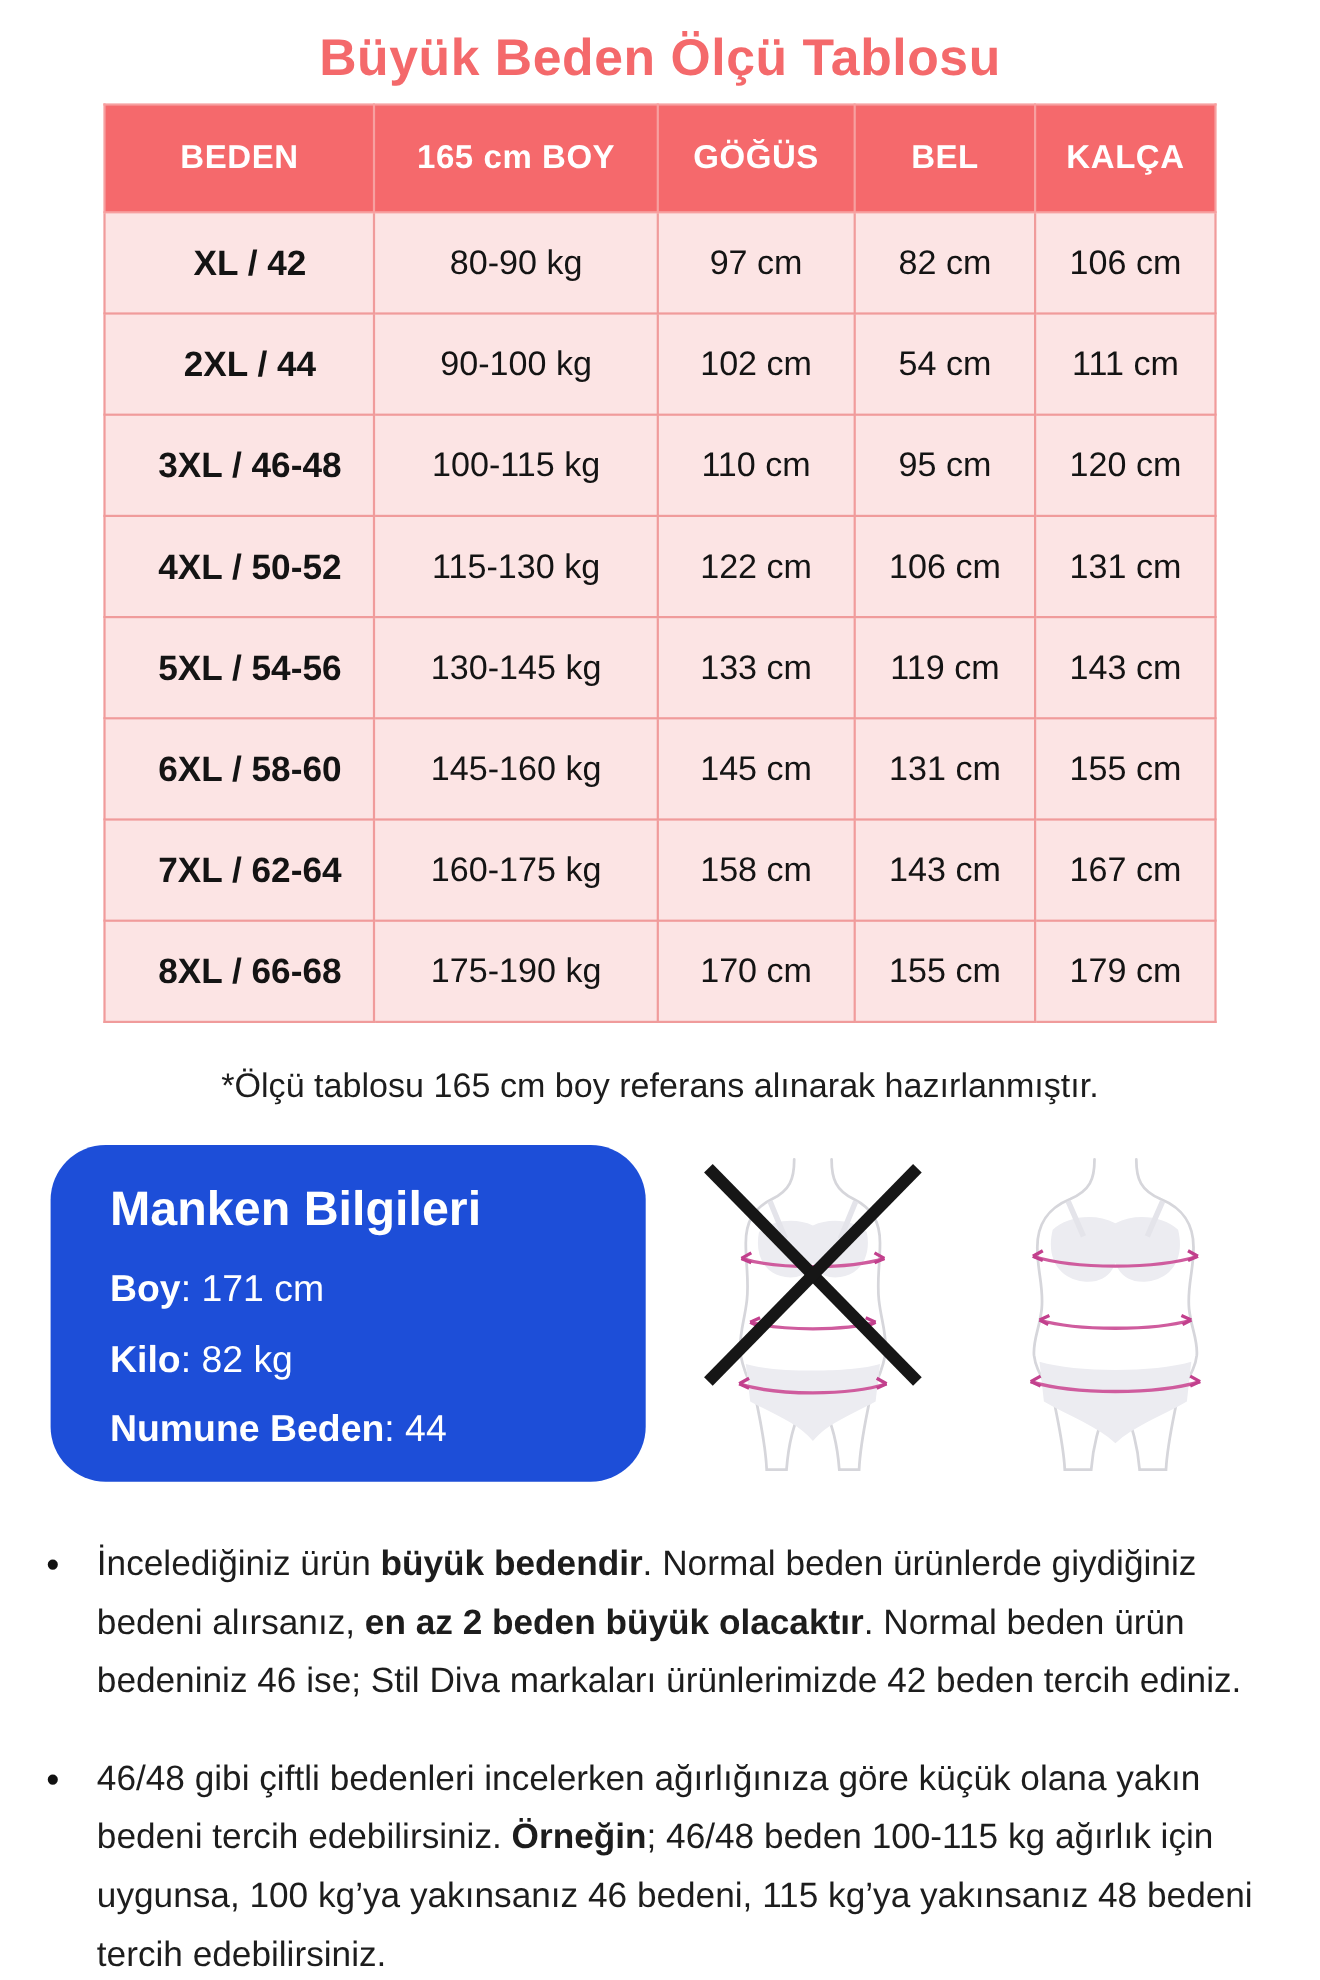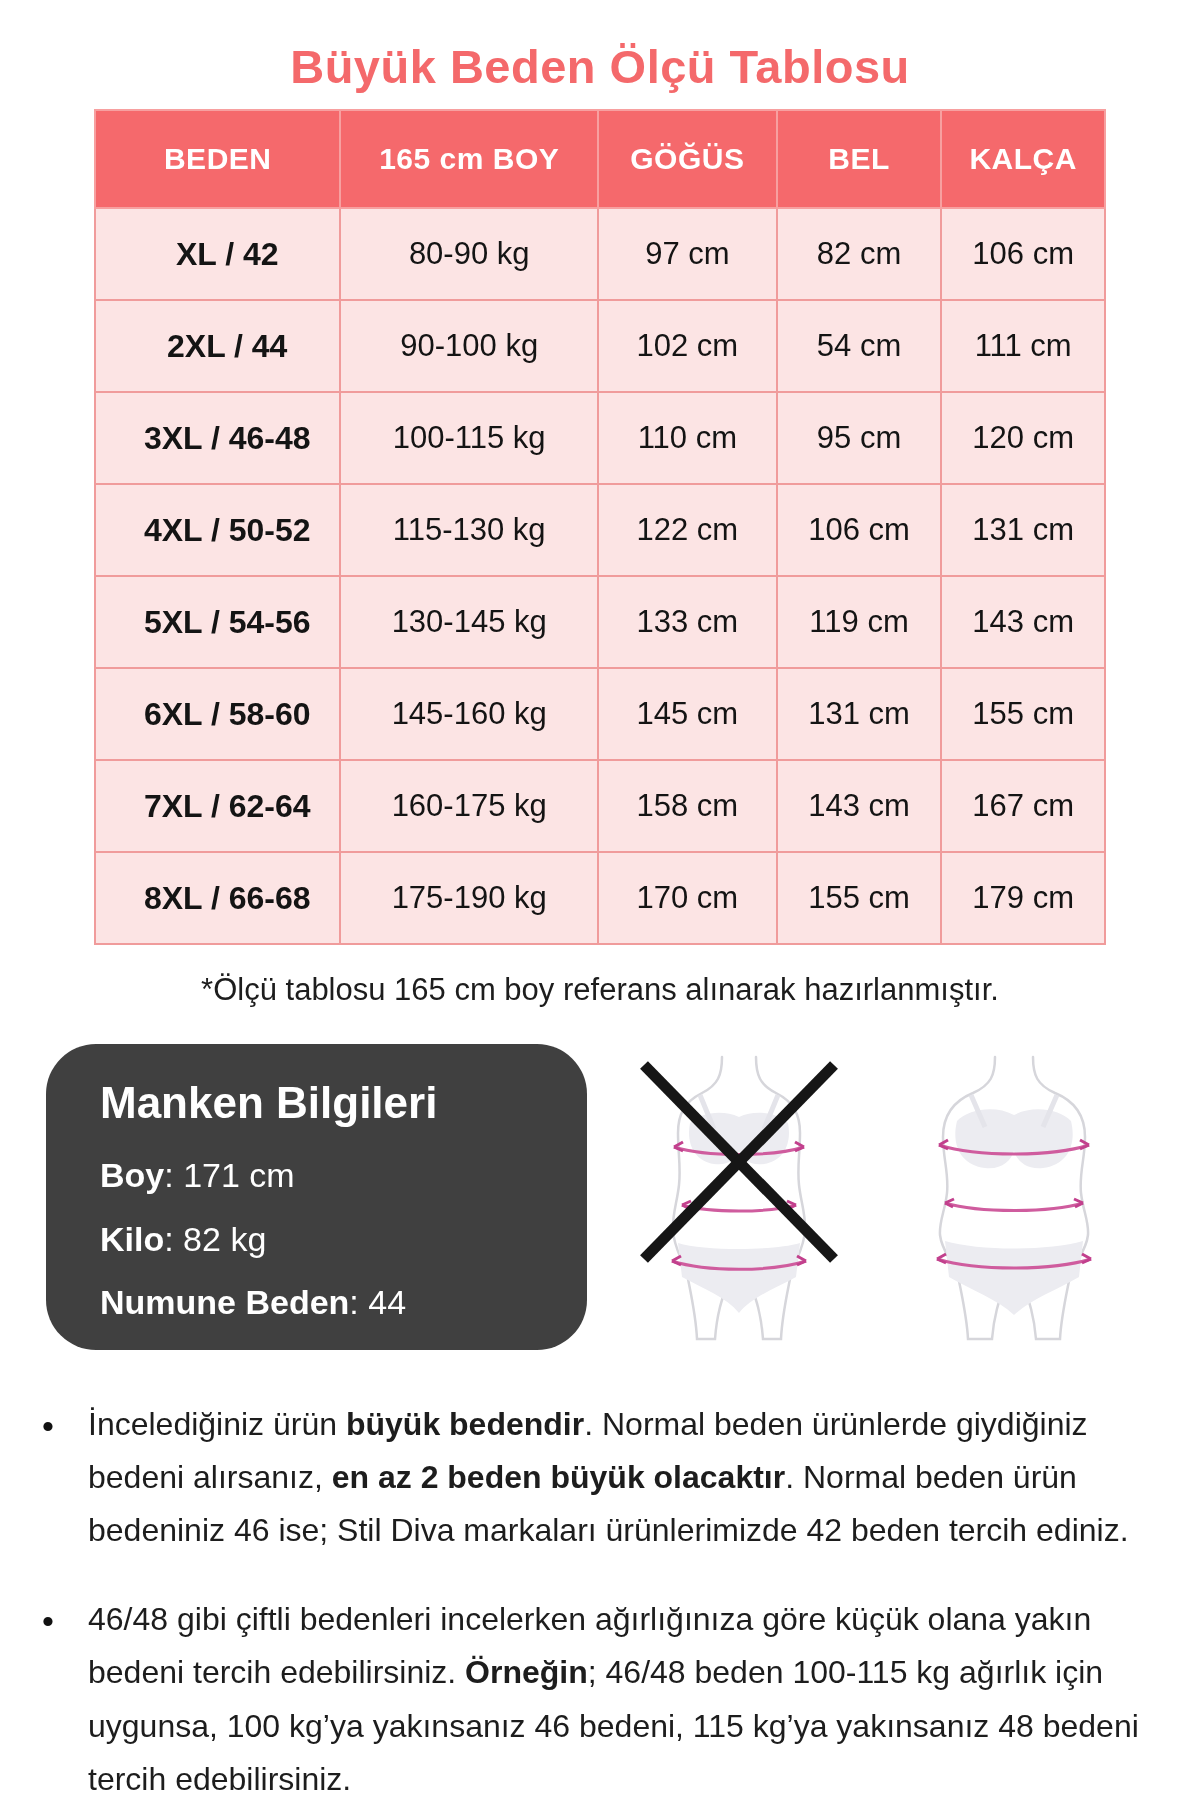--- a/index.html
+++ b/index.html
@@ -1,45 +1,45 @@
 <!DOCTYPE html>
 <html lang="tr"><head>
 <meta charset="utf-8">
 <style>
   html,body{margin:0;padding:0;background:#ffffff;}
   .page{
     position:relative;width:1200px;height:1800px;margin:0 auto;background:#fff;
     font-family:"Liberation Sans","DejaVu Sans",sans-serif;color:#141414;overflow:hidden;
   }
   .title{
-    margin:0;padding-top:39px;text-align:center;
+    margin:0;padding-top:24px;text-align:center;
     font-size:47px;font-weight:bold;color:#f4696b;letter-spacing:.5px;
   }
   table.size-table{
     width:1012px;margin:15px auto 0;border-collapse:collapse;table-layout:fixed;
     border:2px solid #f09b9b;
   }
   .size-table th{
     background:#f5696c;color:#fff;font-size:30px;font-weight:bold;letter-spacing:.5px;
     height:94px;border:2px solid #f7a0a0;text-align:center;
   }
   .size-table td{
     background:#fce4e4;color:#141414;font-size:31px;height:88px;
     border:2px solid #f09b9b;text-align:center;
   }
   .size-table td.size-col{font-weight:bold;font-size:32px;padding-left:20px;}
   .footnote{
-    margin:27px auto 0;text-align:center;font-size:31px;color:#1d1d1d;
+    margin:39px auto 0;text-align:center;font-size:31px;color:#1d1d1d;
   }
   .info-row{
     display:flex;align-items:stretch;margin:36px 40px 0 46px;height:306px;
   }
   .model-box{
     width:541px;min-width:541px;height:306px;box-sizing:border-box;
-    background:#404040;border-radius:50px;color:#fff;padding:34px 30px 0 54px;
+    background:#1d4ed8;border-radius:50px;color:#fff;padding:34px 30px 0 54px;
   }
   .model-title{margin:0 0 24px 0;font-size:44px;font-weight:bold;}
   .model-line{margin:16px 0 15px 0;font-size:34px;line-height:1.4;}
   .model-line b{font-weight:bold;}
   .figures{
     flex:1;display:flex;justify-content:flex-end;align-items:center;
     gap:65px;padding-right:41px;
   }
   .figures svg{display:block;}
   .notes{margin:48px 40px 0 42px;}

